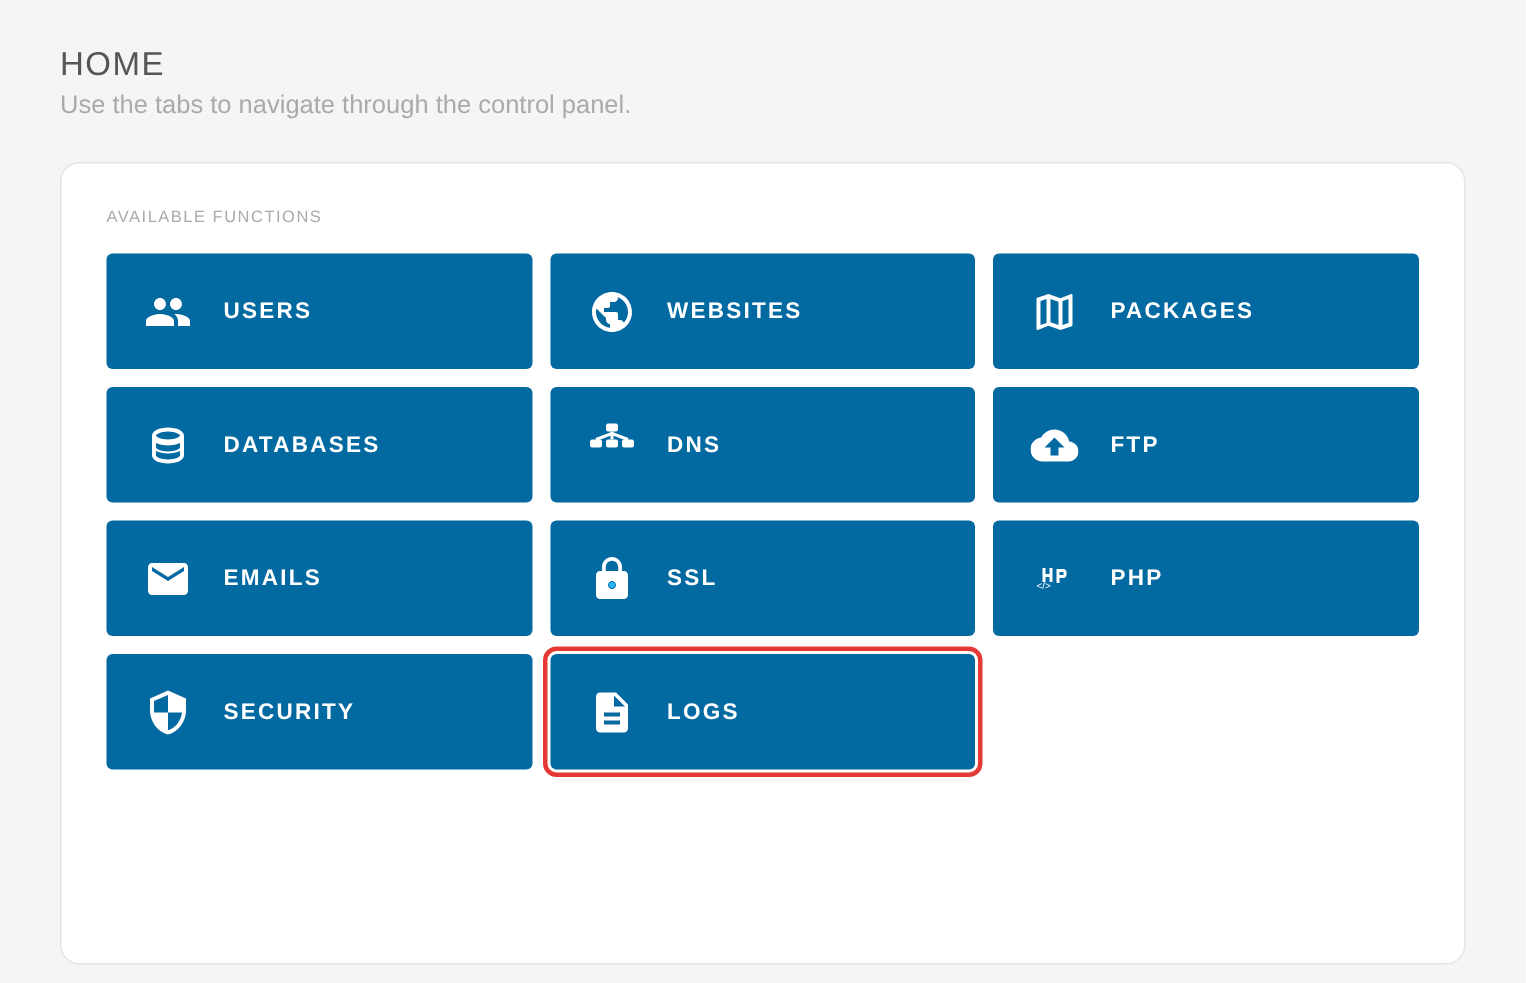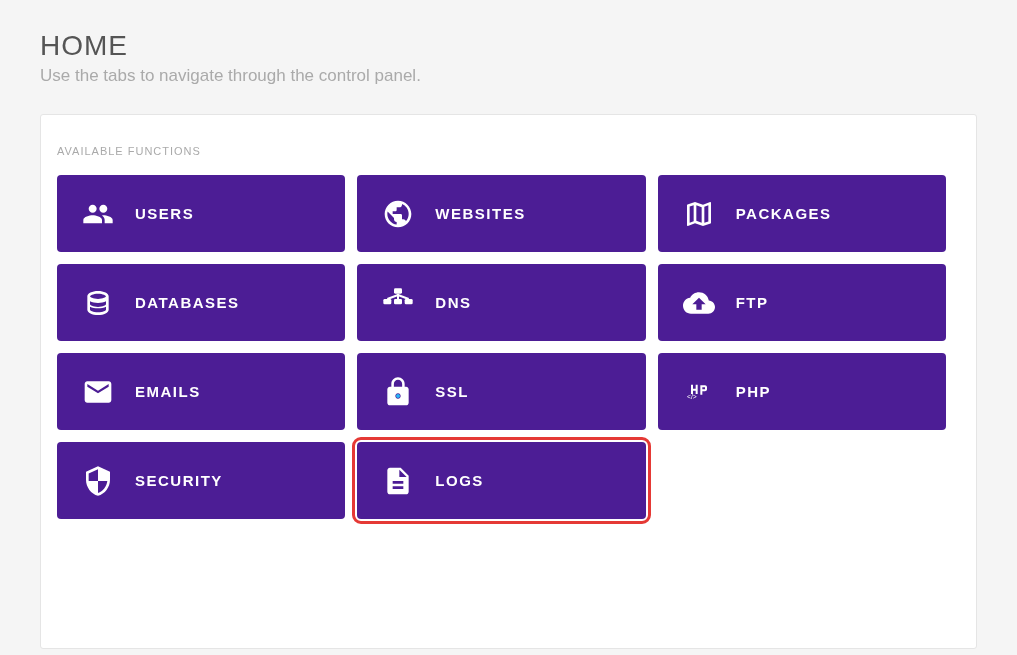--- a/index.html
+++ b/index.html
@@ -6,53 +6,53 @@
     body {
       background: #f5f5f5;
       font-family: 'Segoe UI', Arial, sans-serif;
       min-height: 655px;
       min-width: 1017px;
     }
     .page-wrapper {
       padding: 30px 40px;
     }
     .page-title {
-      font-size: 28px;
+      font-size: 22px;
       font-weight: 300;
       color: #555;
       letter-spacing: 1px;
       text-transform: uppercase;
       margin-bottom: 4px;
     }
     .page-subtitle {
       font-size: 17px;
       color: #aaa;
       margin-bottom: 28px;
     }
     .card {
       background: #fff;
       border: 1px solid #e5e5e5;
-      border-radius: 3px;
-      padding: 30px 30px 40px 16px;
+      border-radius: 13px;
+      padding: 30px 30px 40px 30px;
       max-width: 940px;
     }
     .section-label {
       font-size: 11px;
       color: #aaa;
       letter-spacing: 1px;
       text-transform: uppercase;
       margin-bottom: 18px;
     }
     .grid {
       display: grid;
       grid-template-columns: repeat(3, 1fr);
       gap: 12px;
     }
     .tile {
-      background: #4c1d95;
+      background: #0369a1;
       border-radius: 4px;
       display: flex;
       align-items: center;
       padding: 0 22px;
       height: 77px;
       cursor: pointer;
       transition: background 0.15s;
       border: none;
       color: #fff;
     }

